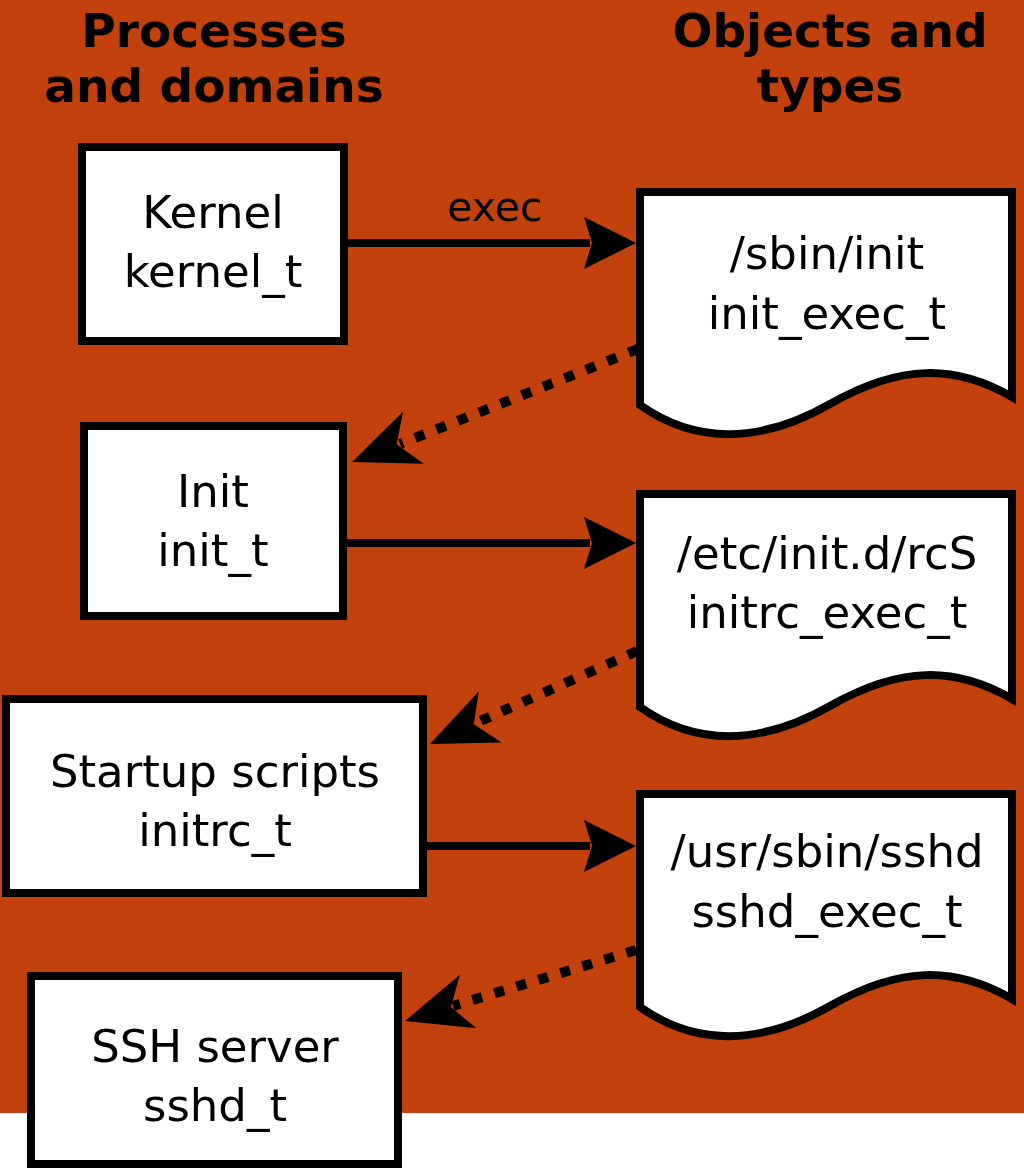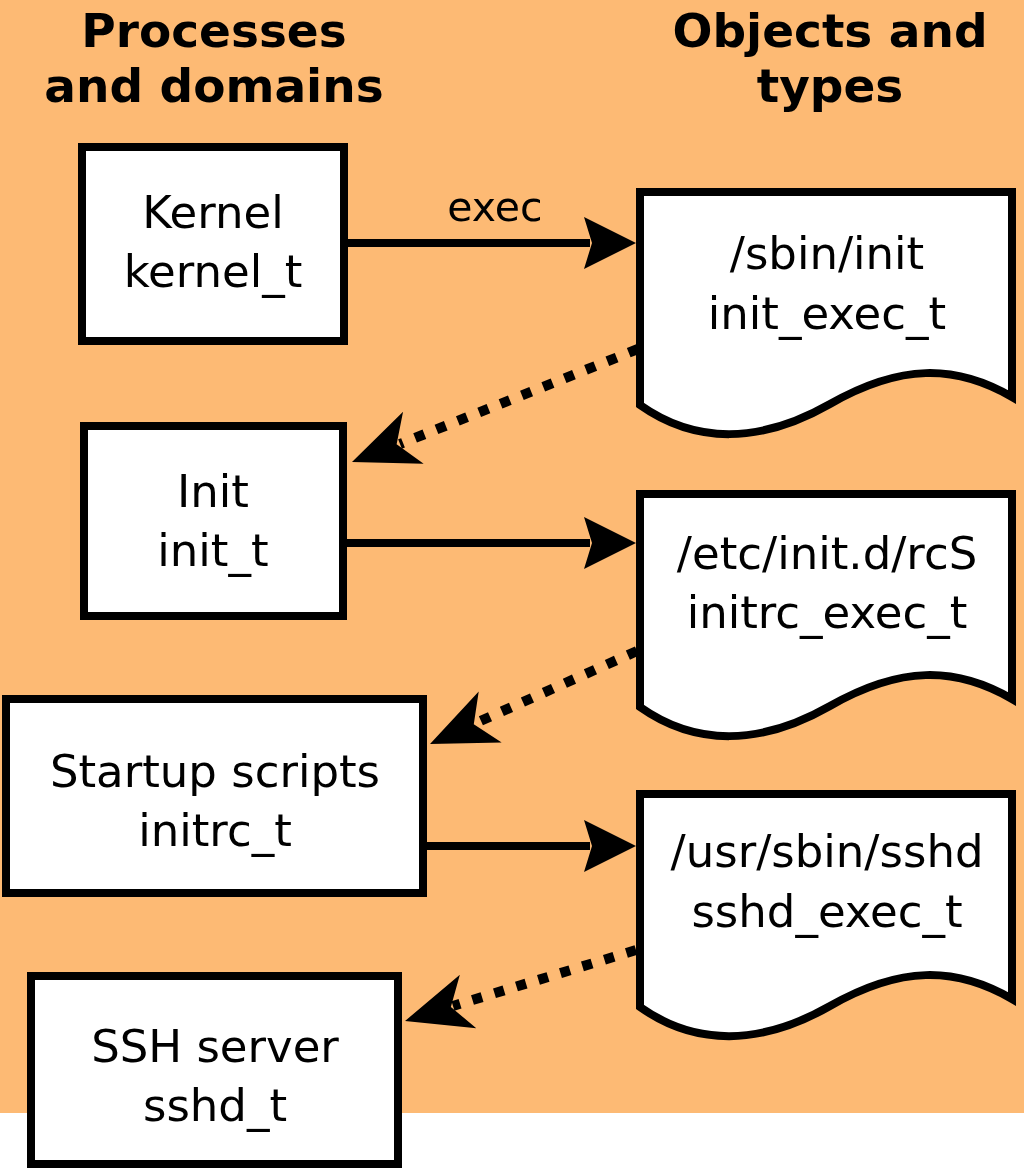--- a/index.html
+++ b/index.html
@@ -7,21 +7,21 @@
     padding: 0;
     background: #ffffff;
     width: 1024px;
     height: 1173px;
     overflow: hidden;
   }
   .canvas {
     position: relative;
     width: 1024px;
     height: 1113px;
-    background: #fdba74;
+    background: #c2410c;
   }
   svg {
     display: block;
     font-family: "DejaVu Sans", sans-serif;
   }
   svg text {
     fill: #000000;
     text-anchor: middle;
     dominant-baseline: central;
   }

